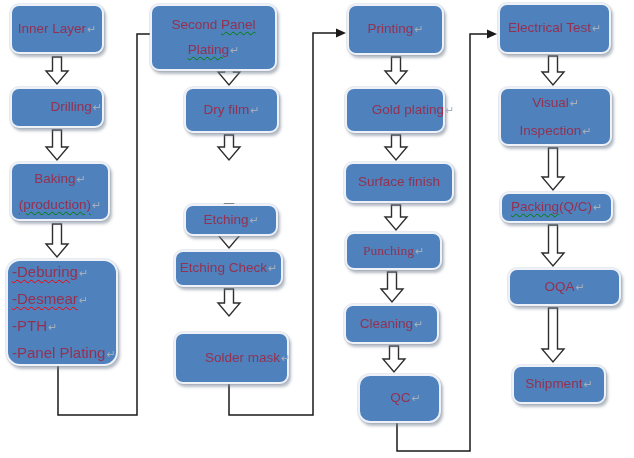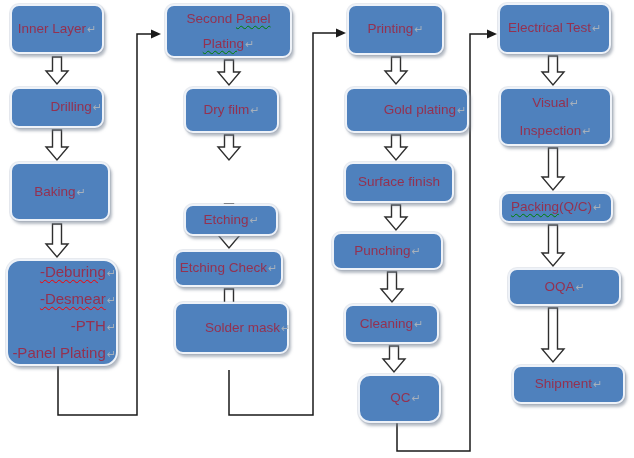--- a/index.html
+++ b/index.html
@@ -6,21 +6,21 @@
   .canvas{position:relative;width:634px;height:458px;background:#ffffff;overflow:hidden;
           font-family:"Liberation Sans",sans-serif;}
   svg.overlay{position:absolute;left:0;top:0;z-index:1;}
   .box{position:absolute;box-sizing:border-box;background:#4f81bd;border:2px solid #eef2f8;
        border-radius:9px;box-shadow:2px 3px 3px rgba(120,132,148,.55),0 0 0 1px rgba(185,196,210,.35);
        display:flex;flex-direction:column;justify-content:center;align-items:center;
        color:#943150;font-size:13.5px;z-index:2;}
   .box .line{line-height:1.5;white-space:nowrap;}
   .r14{border-radius:14px;}
   .r12{border-radius:12px;}
-  .left-list{align-items:flex-end;padding-left:15px;font-size:15px;}
+  .left-list{align-items:flex-start;padding-left:4px;font-size:15px;}
   .left-list .line{line-height:26px;}
   .two-line .line{line-height:25px;}
   .vi .line{line-height:28px;}
   .ret{color:#a6b0bc;font-size:11px;margin-left:1px;}
   .wavy-red{text-decoration-line:underline;text-decoration-style:wavy;
             text-decoration-color:#ff0000;text-decoration-thickness:1px;text-underline-offset:2px;}
   .wavy-green{text-decoration-line:underline;text-decoration-style:wavy;
             text-decoration-color:#008000;text-decoration-thickness:1px;text-underline-offset:2px;}
 </style>
 </head>
@@ -62,55 +62,56 @@
   </svg>
 
   <div class="box" style="left:10px;top:4px;width:94px;height:50px;text-align:center;">
     <div class="line"><span>Inner Layer</span><span class="ret">↵</span></div>
   </div>
   <div class="box" style="left:10px;top:87px;width:94px;height:41px;align-items:flex-end;">
     <div class="line"><span>Drilling</span><span class="ret">↵</span></div>
   </div>
   <div class="box two-line" style="left:10px;top:162px;width:100px;height:59px;align-items:center;">
     <div class="line"><span>Baking</span><span class="ret">↵</span></div>
+    <div class="line"><span class="wavy-green">(production)</span><span class="ret">↵</span></div>
   </div>
   <div class="box left-list r14" style="left:6px;top:259px;width:112px;height:107px;">
     <div class="line"><span class="wavy-red">-Deburing</span><span class="ret">↵</span></div>
     <div class="line"><span class="wavy-red">-Desmear</span><span class="ret">↵</span></div>
     <div class="line"><span>-PTH</span><span class="ret">↵</span></div>
     <div class="line"><span>-Panel Plating</span><span class="ret">↵</span></div>
   </div>
 
-  <div class="box two-line" style="left:165px;top:4px;width:127px;height:54px;">
+  <div class="box two-line" style="left:150px;top:4px;width:127px;height:67px;">
     <div class="line"><span>Second </span><span class="wavy-green">Panel</span></div>
     <div class="line"><span class="wavy-green">Plating</span><span class="ret">↵</span></div>
   </div>
   <div class="box" style="left:184px;top:87px;width:95px;height:46px;">
     <div class="line"><span>Dry film</span><span class="ret">↵</span></div>
   </div>
   <div class="box" style="left:184px;top:166px;width:94px;height:32px;margin-top:38px;">
     <div class="line"><span>Etching</span><span class="ret">↵</span></div>
   </div>
   <div class="box" style="left:174px;top:250px;width:109px;height:37px;">
     <div class="line"><span>Etching Check</span><span class="ret">↵</span></div>
   </div>
-  <div class="box" style="left:174px;top:302px;width:115px;height:52px;padding-left:32px;">
+  <div class="box" style="left:174px;top:332px;width:115px;height:52px;padding-left:32px;">
     <div class="line"><span>Solder mask</span><span class="ret">↵</span></div>
   </div>
 
   <div class="box" style="left:347px;top:4px;width:97px;height:51px;">
     <div class="line"><span>Printing</span><span class="ret">↵</span></div>
   </div>
-  <div class="box" style="left:345px;top:87px;width:124px;height:46px;padding-left:36px;">
+  <div class="box" style="left:345px;top:87px;width:100px;height:46px;padding-left:36px;">
     <div class="line"><span>Gold plating</span><span class="ret">↵</span></div>
   </div>
   <div class="box" style="left:344px;top:162px;width:110px;height:41px;">
     <div class="line"><span>Surface finish</span></div>
   </div>
-  <div class="box" style="left:332px;top:232px;width:111px;height:38px;">
+  <div class="box" style="left:345px;top:232px;width:97px;height:38px;font-family:Liberation Serif, serif;">
     <div class="line"><span>Punching</span><span class="ret">↵</span></div>
   </div>
   <div class="box" style="left:344px;top:304px;width:95px;height:40px;">
     <div class="line"><span>Cleaning</span><span class="ret">↵</span></div>
   </div>
   <div class="box r12" style="left:358px;top:374px;width:83px;height:49px;padding-left:12px;">
     <div class="line"><span>QC</span><span class="ret">↵</span></div>
   </div>
 
   <div class="box" style="left:498px;top:3px;width:113px;height:51px;">
@@ -119,17 +120,17 @@
   <div class="box vi" style="left:499px;top:87px;width:113px;height:59px;">
     <div class="line"><span>Visual</span><span class="ret">↵</span></div>
     <div class="line"><span>Inspection</span><span class="ret">↵</span></div>
   </div>
   <div class="box" style="left:500px;top:192px;width:113px;height:31px;">
     <div class="line"><span class="wavy-green">Packing</span><span>(Q/C)</span><span class="ret">↵</span></div>
   </div>
   <div class="box" style="left:508px;top:268px;width:113px;height:38px;">
     <div class="line"><span>OQA</span><span class="ret">↵</span></div>
   </div>
-  <div class="box" style="left:512px;top:365px;width:113px;height:39px;border-radius:9px;">
+  <div class="box" style="left:512px;top:365px;width:94px;height:39px;border-radius:9px;">
     <div class="line"><span>Shipment</span><span class="ret">↵</span></div>
   </div>
 
 </div>
 
 </body></html>

